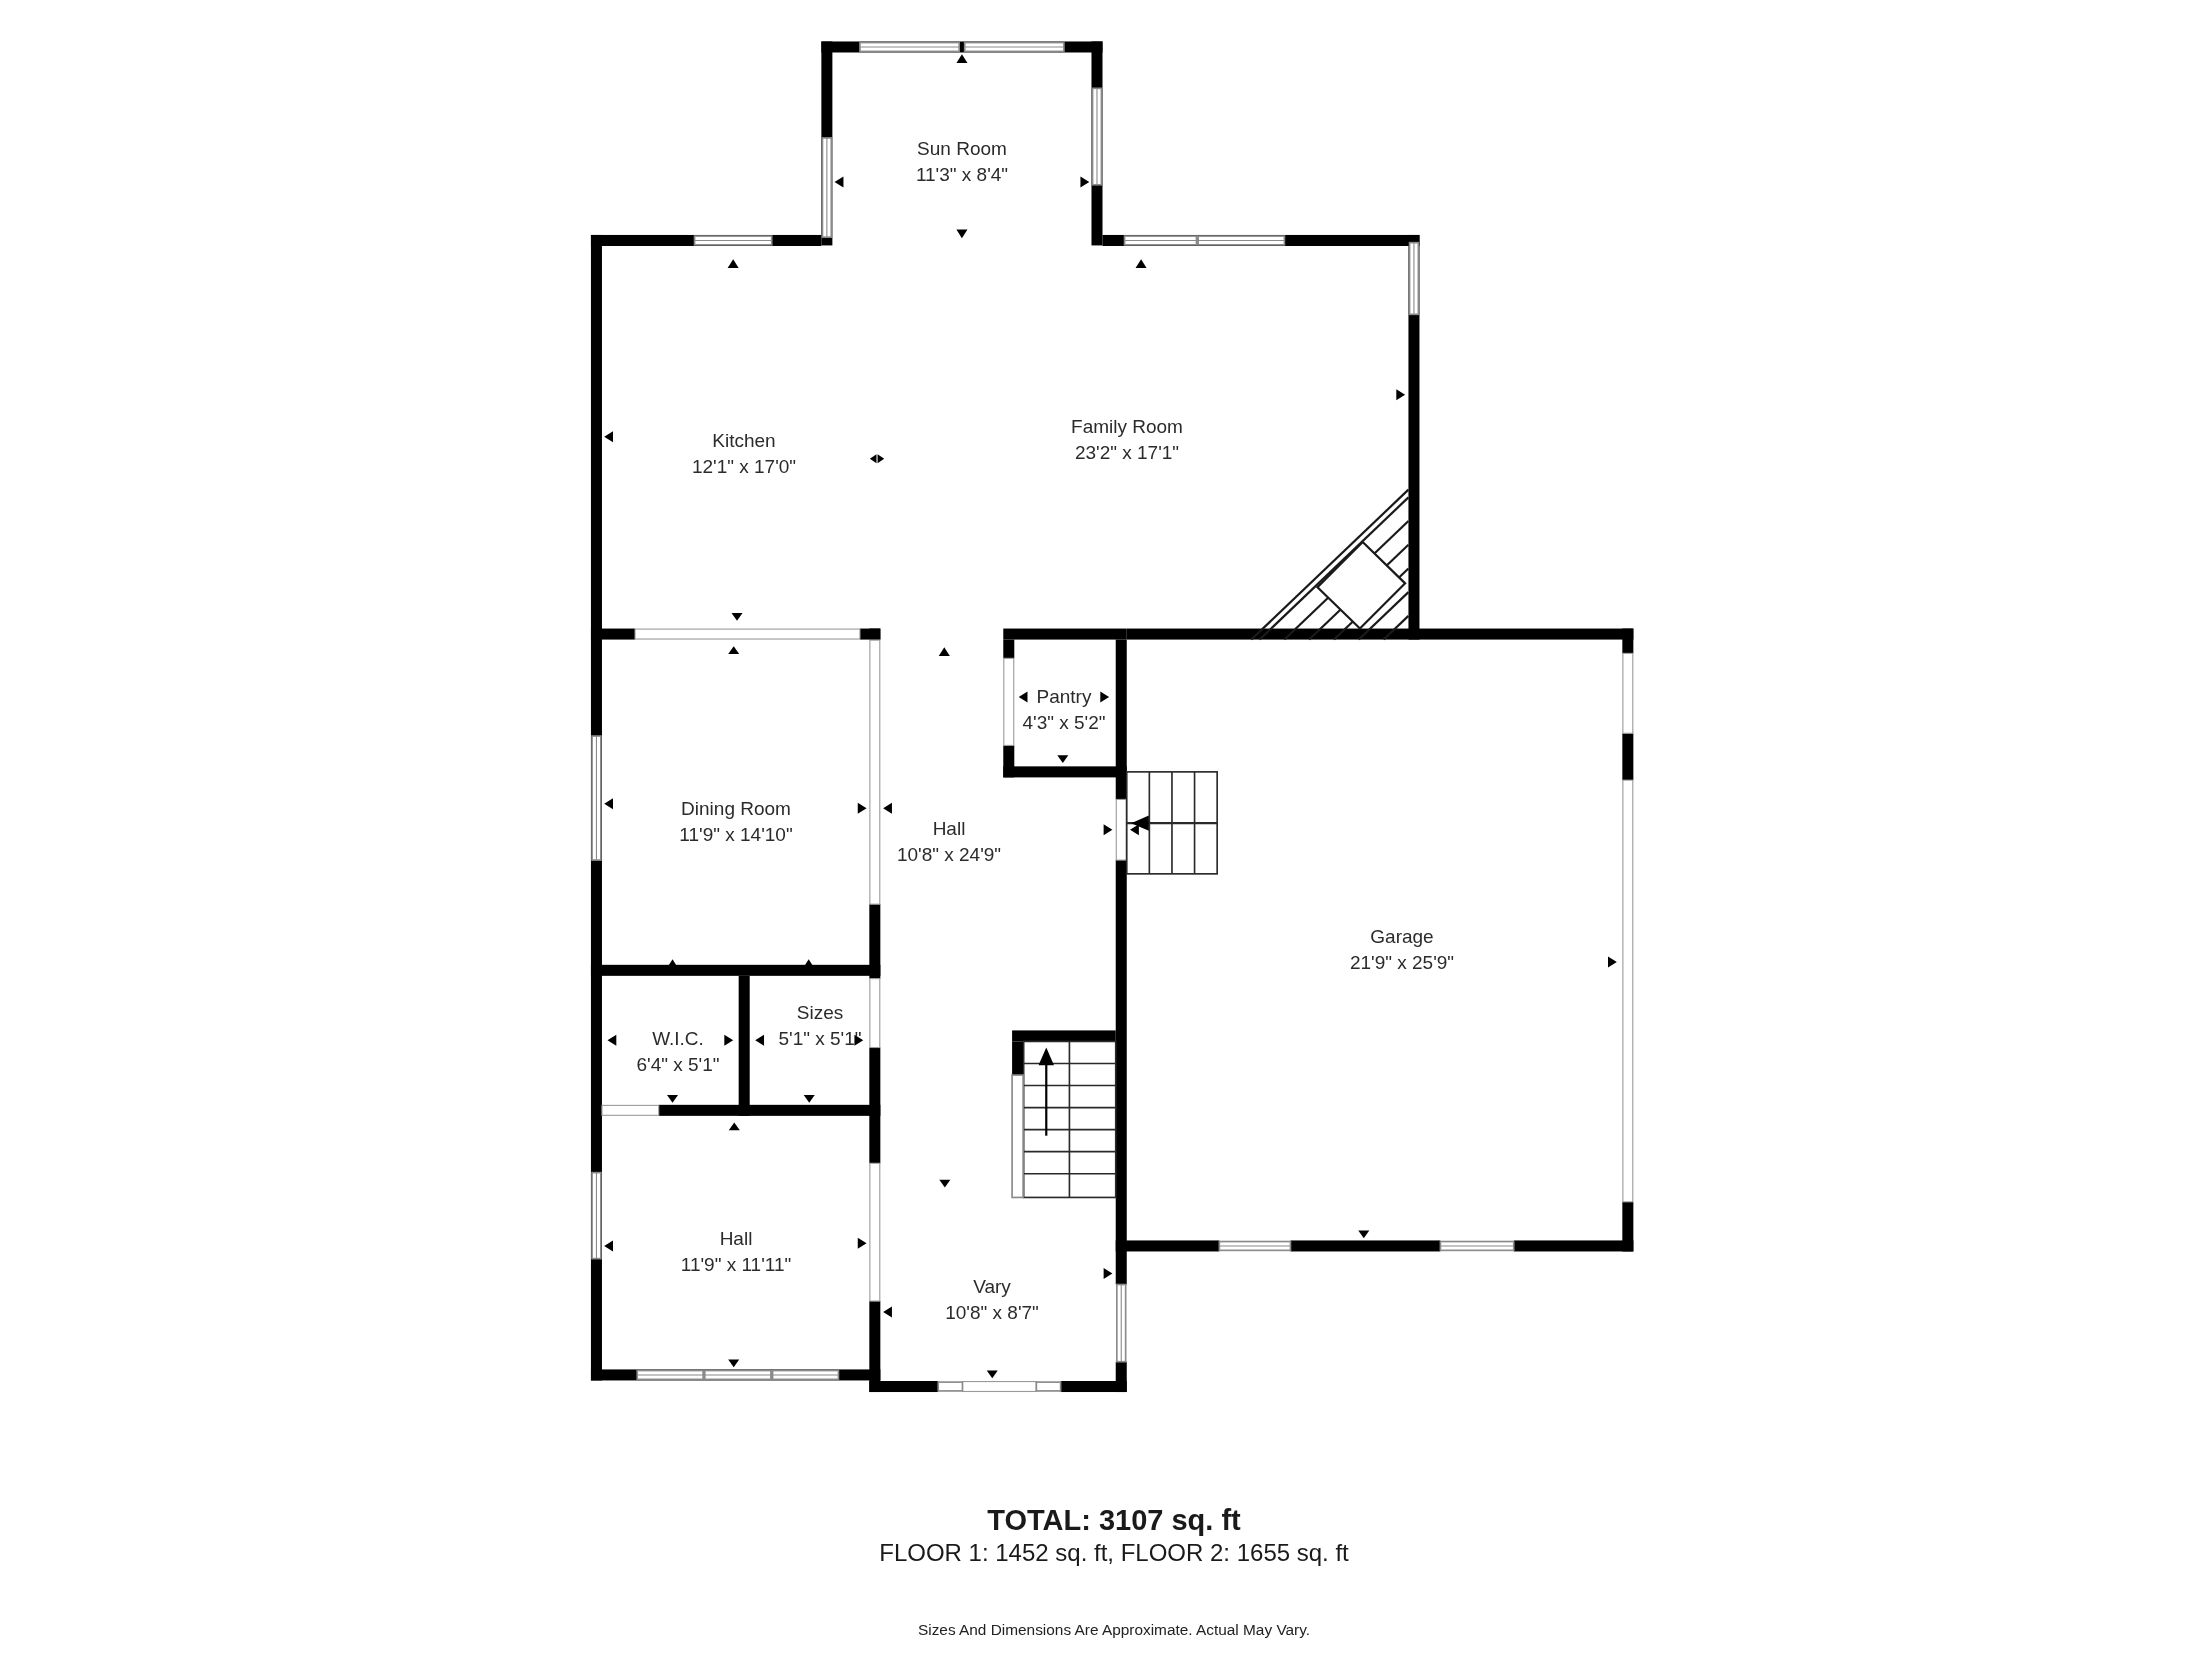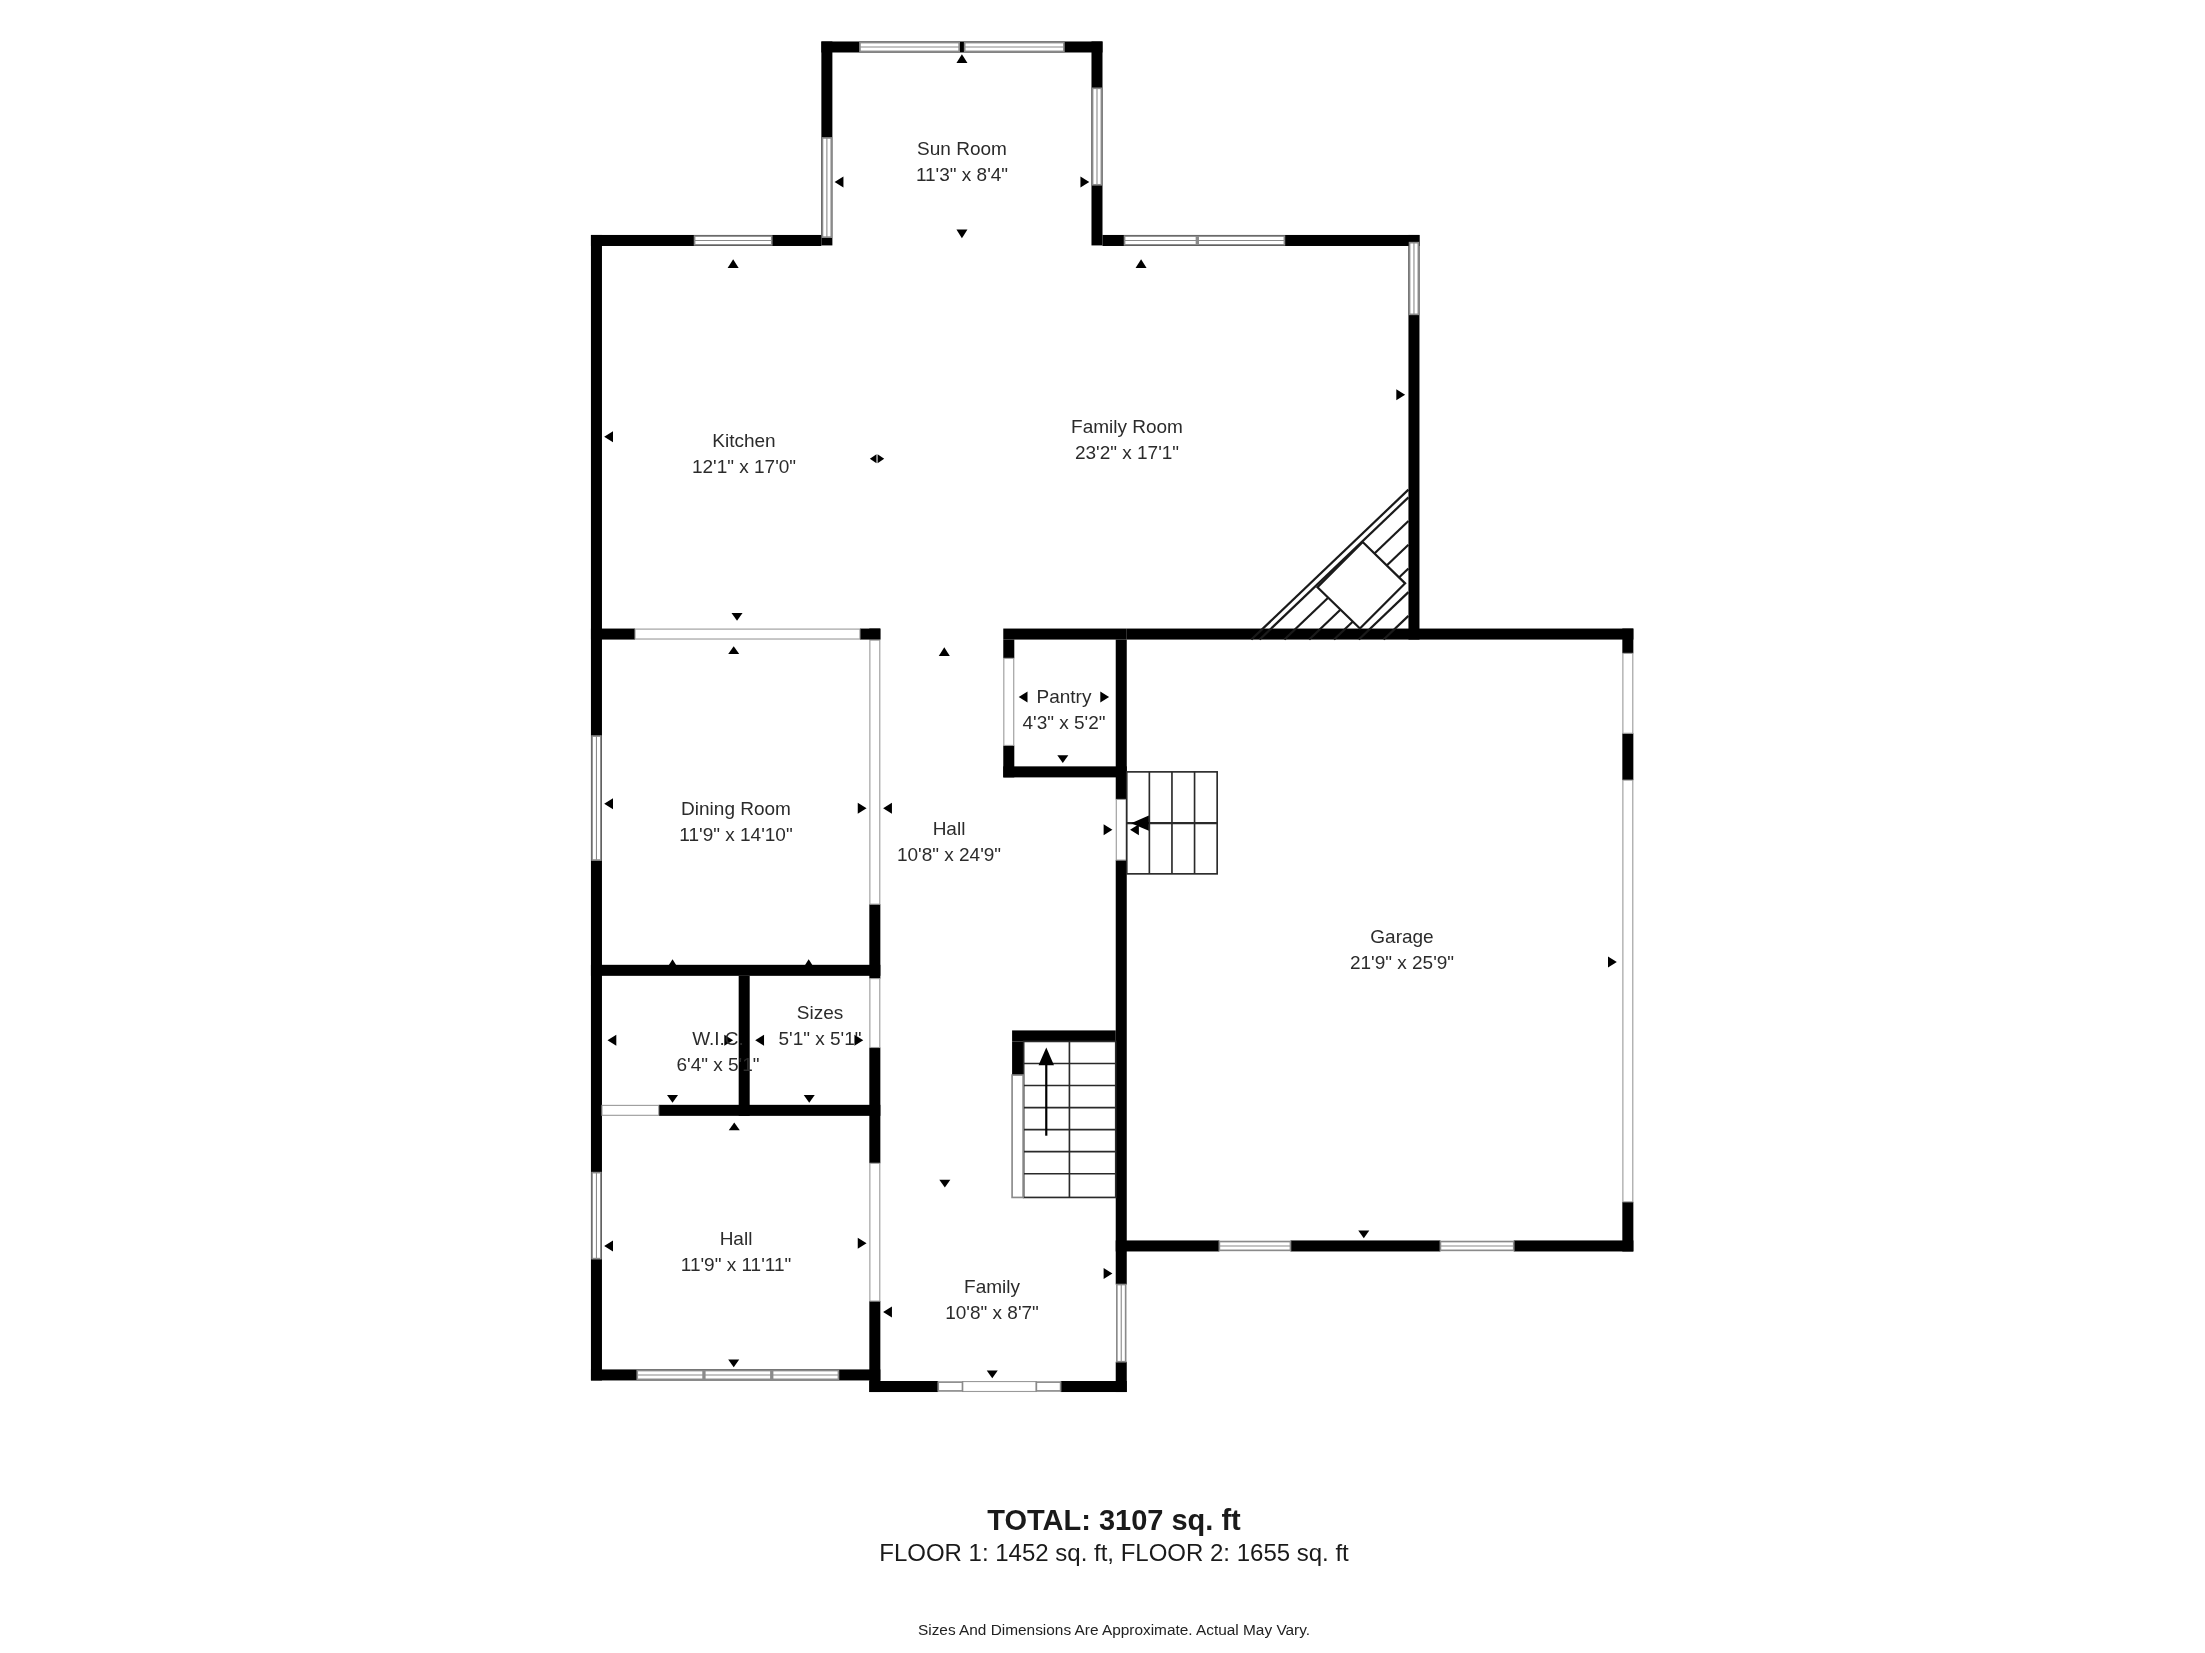--- a/index.html
+++ b/index.html
@@ -253,34 +253,34 @@
     <div class="rdims">11'9" x 14'10"</div>
   </div>
   <div class="room-label" style="left:949px;top:842px;">
     <div class="rname">Hall</div>
     <div class="rdims">10'8" x 24'9"</div>
   </div>
   <div class="room-label" style="left:1402px;top:950px;">
     <div class="rname">Garage</div>
     <div class="rdims">21'9" x 25'9"</div>
   </div>
-  <div class="room-label" style="left:678px;top:1052px;margin-left:40px;">
+  <div class="room-label" style="left:678px;top:1052px;">
     <div class="rname">W.I.C.</div>
     <div class="rdims">6'4" x 5'1"</div>
   </div>
   <div class="room-label" style="left:820px;top:1026px;">
     <div class="rname">Sizes</div>
     <div class="rdims">5'1" x 5'1"</div>
   </div>
   <div class="room-label" style="left:736px;top:1252px;">
     <div class="rname">Hall</div>
     <div class="rdims">11'9" x 11'11"</div>
   </div>
   <div class="room-label" style="left:992px;top:1300px;">
-    <div class="rname">Family</div>
+    <div class="rname">Vary</div>
     <div class="rdims">10'8" x 8'7"</div>
   </div>
 
   <div class="summary summary-total">TOTAL: 3107 sq. ft</div>
   <div class="summary summary-floors">FLOOR 1: 1452 sq. ft, FLOOR 2: 1655 sq. ft</div>
   <div class="summary summary-disclaimer">Sizes And Dimensions Are Approximate. Actual May Vary.</div>
 </div>
 
 
 </body></html>

